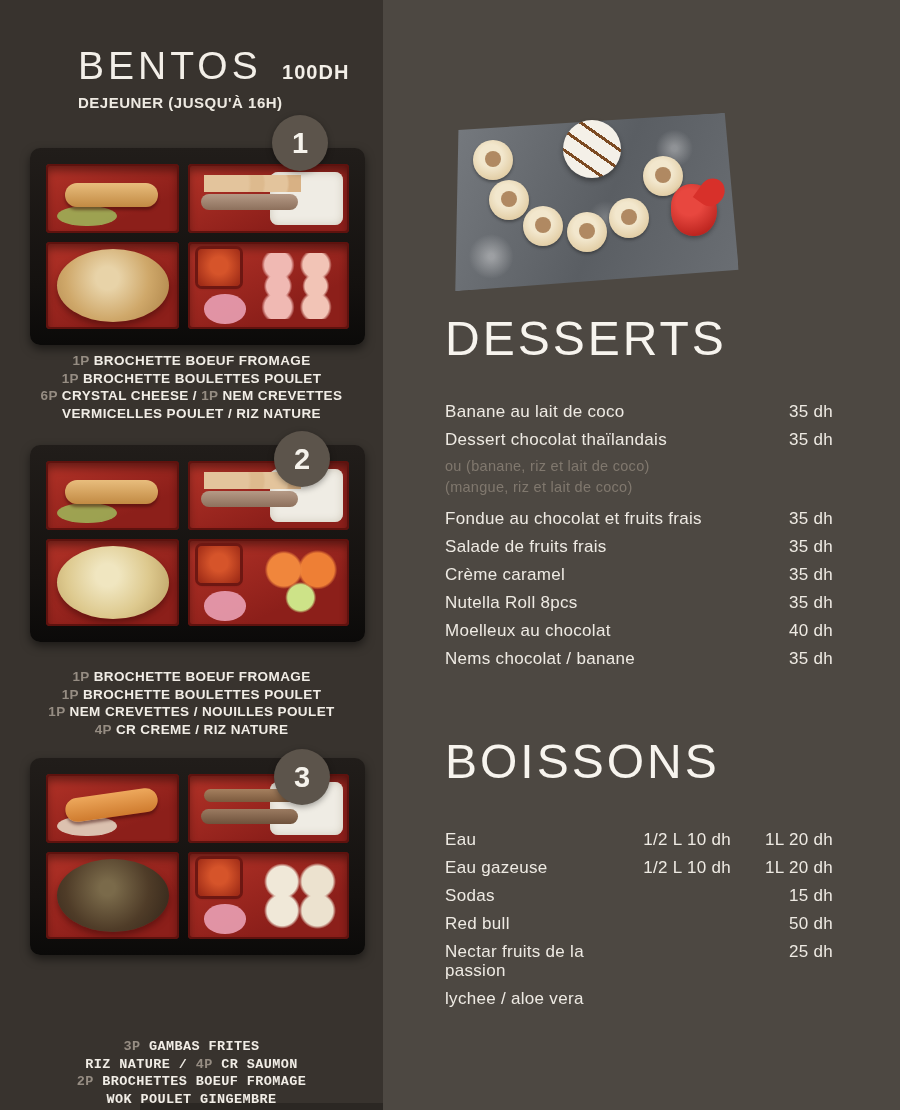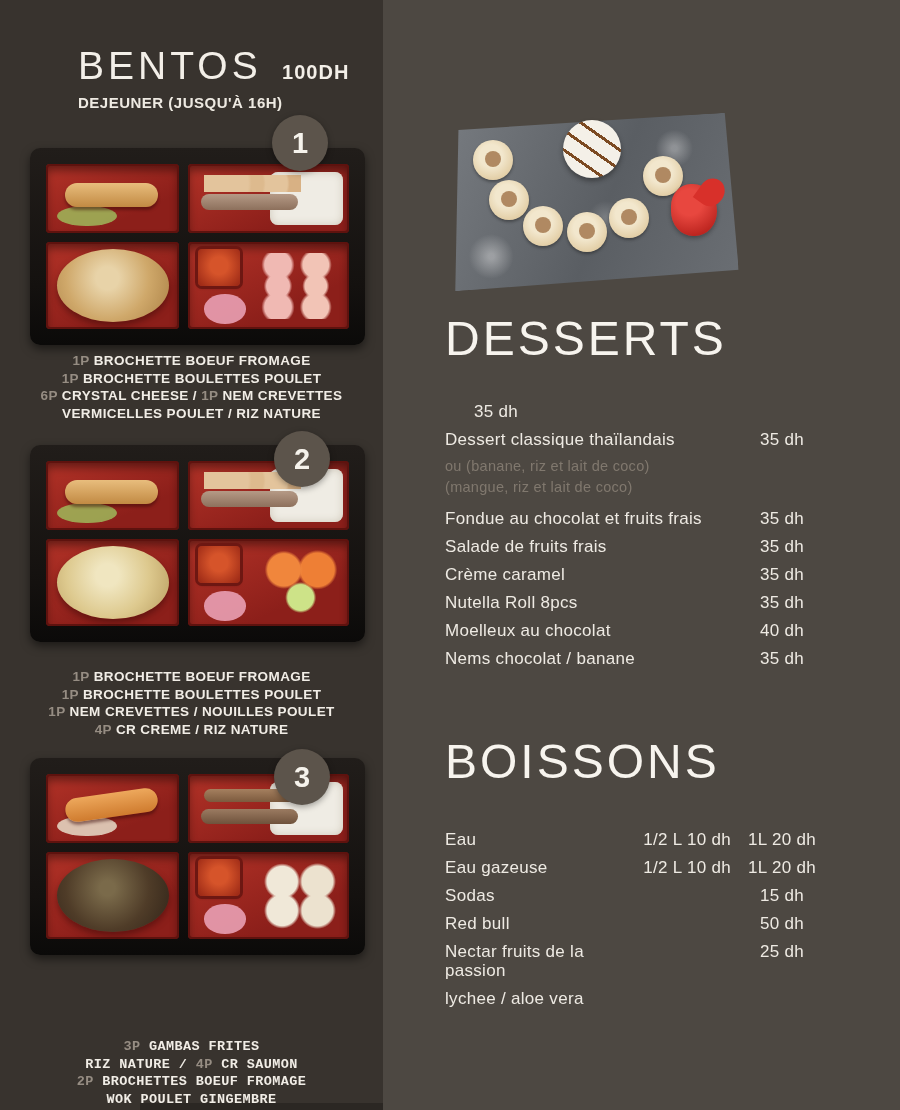--- a/index.html
+++ b/index.html
@@ -112,21 +112,21 @@
                     background:#d8302a;transform:rotate(35deg);}
   .r1{left:28px;top:28px;} .r2{left:44px;top:68px;} .r3{left:78px;top:94px;}
   .r4{left:122px;top:100px;} .r5{left:164px;top:86px;} .r6{left:198px;top:44px;}
 
   .section-heading{position:absolute;left:62px;color:#f7f4ee;font-size:48px;font-weight:400;
                    letter-spacing:3px;line-height:1;}
   .menu-list{position:absolute;left:62px;width:388px;color:#eeeae3;font-size:17px;letter-spacing:.3px;}
   .menu-row{display:flex;align-items:baseline;line-height:19px;margin-bottom:9px;}
   .menu-name{flex:1;}
   .menu-mid{width:115px;text-align:right;white-space:nowrap;}
-  .menu-price{width:102px;text-align:center;white-space:nowrap;}
+  .menu-price{width:102px;text-align:right;white-space:nowrap;}
   .menu-sub{font-size:14.5px;color:#80786e;line-height:25px;margin-top:-4px;}
   .menu-sub-block{margin-bottom:9px;}
   .boissons .menu-row{margin-bottom:9px;}
 </style>
 </head>
 <body>
 
 <div class="page">
 
   <div class="left-col">
@@ -233,24 +233,25 @@
       <span class="dp roll r4"></span>
       <span class="dp roll r5"></span>
       <span class="dp roll r6"></span>
       <span class="dp ball"></span>
       <span class="dp berry"></span>
     </div>
 
     <div class="section-heading" style="top:315px;">DESSERTS</div>
     <div class="menu-list" style="top:402px;">
         <div class="menu-row">
-          <span class="menu-price">35 dh</span>
-        </div>
-        <div class="menu-row">
-          <span class="menu-name">Dessert classique thaïlandais</span>
+          <span class="menu-name">Banane au lait de coco</span>
+          <span class="menu-price">35 dh</span>
+        </div>
+        <div class="menu-row">
+          <span class="menu-name">Dessert chocolat thaïlandais</span>
           <span class="menu-price">35 dh</span>
         </div>
         <div class="menu-sub-block">
           <div class="menu-sub">ou (banane, riz et lait de coco)</div>
           <div class="menu-sub">(mangue, riz et lait de coco)</div>
         </div>
         <div class="menu-row">
           <span class="menu-name">Fondue au chocolat et fruits frais</span>
           <span class="menu-price">35 dh</span>
         </div>

